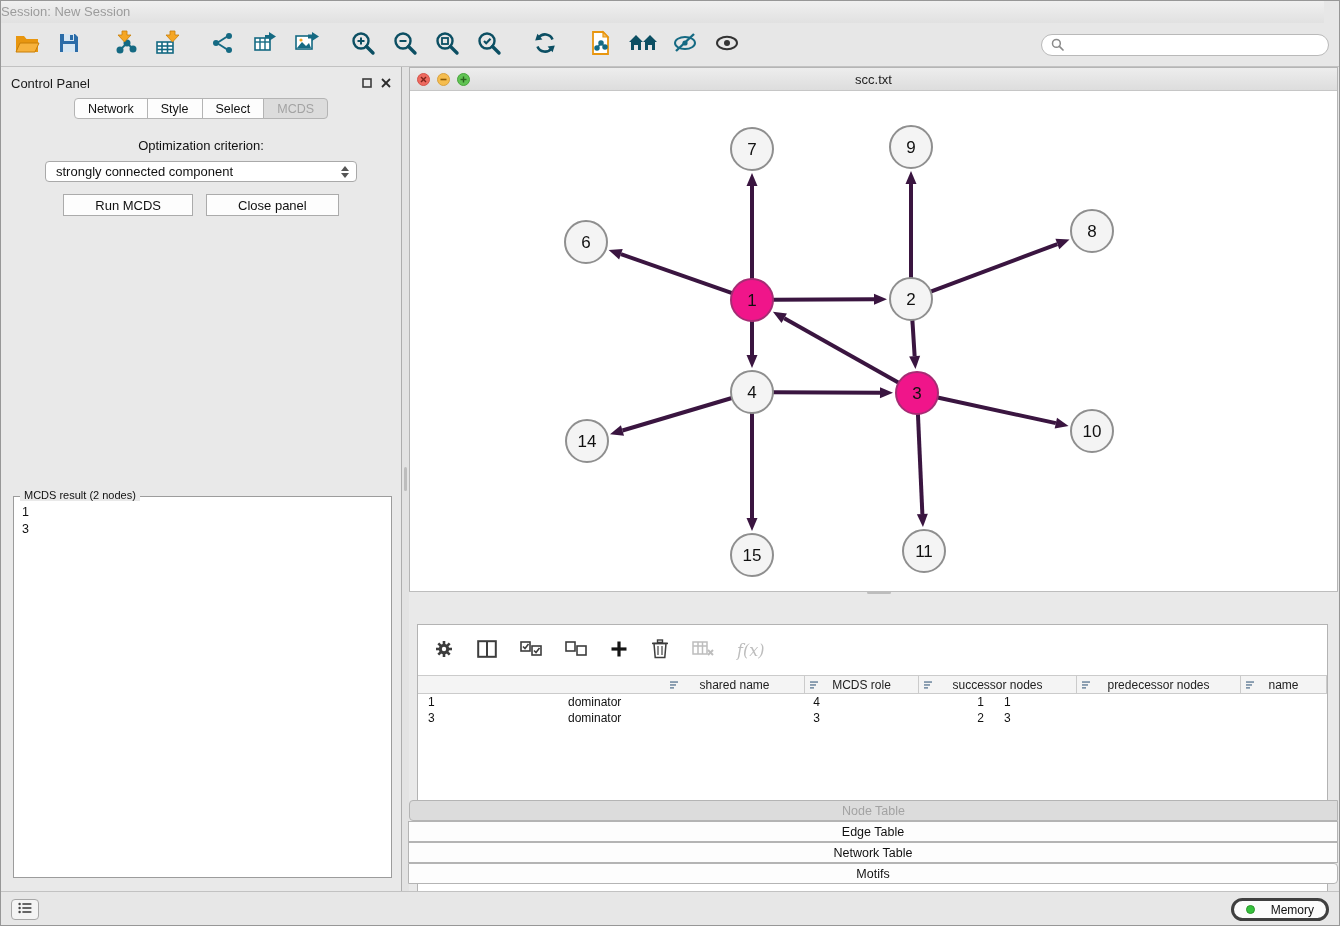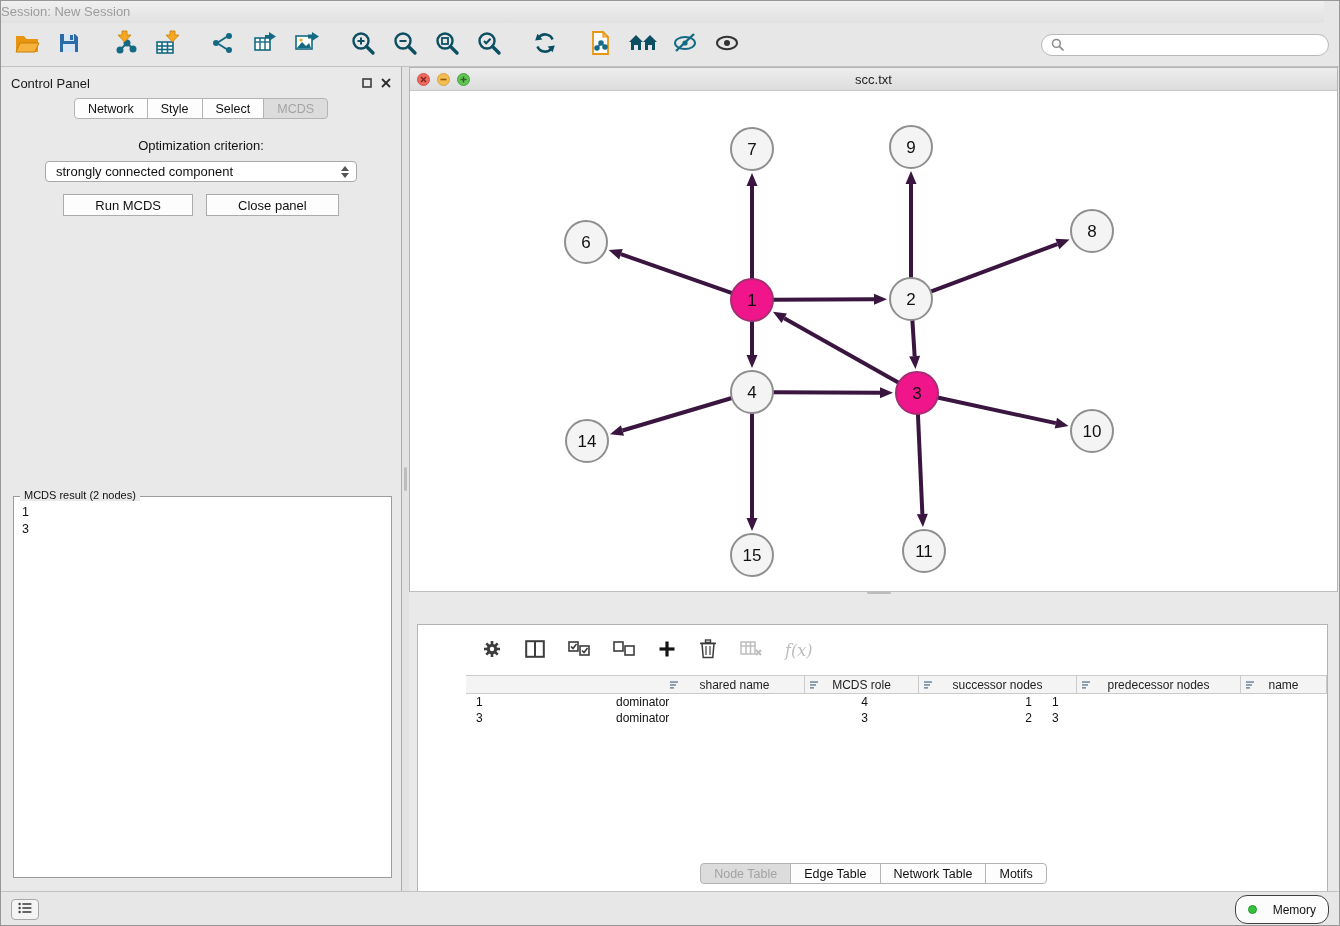--- a/index.html
+++ b/index.html
@@ -47,35 +47,35 @@
   .nw-titlebar{height:22px;background:linear-gradient(#ededed,#dddddd);border-bottom:1px solid #c6c6c6;position:relative;display:flex;align-items:center;justify-content:center;font-size:13px;color:#222;}
   .lights{position:absolute;left:7px;top:0;bottom:0;display:flex;align-items:center;gap:7px;}
   .light{width:13px;height:13px;border-radius:50%;display:flex;align-items:center;justify-content:center;box-sizing:border-box;padding:0;border:1px solid;cursor:pointer;}
   .light.red{background:#ee6a5f;border-color:#d5544b;}
   .light.yellow{background:#f5bd4f;border-color:#d9a23f;}
   .light.green{background:#61c354;border-color:#48a53c;}
   #graph-svg{display:block;width:927px;height:500px;background:#fff;}
 
   
   .table-panel{position:absolute;left:408px;top:590px;width:929px;height:300px;background:#e9e9e9;border-top:1px solid #bdbdbd;box-sizing:border-box;}
-  .tp-body{position:absolute;left:8px;top:32px;width:911px;height:284px;background:#fff;border:1px solid #b3b3b3;box-sizing:border-box;overflow:hidden;padding-left:48px;}
+  .tp-body{position:absolute;left:8px;top:32px;width:911px;height:284px;background:#fff;border:1px solid #b3b3b3;box-sizing:border-box;overflow:hidden;}
   .tp-toolbar{height:50px;display:flex;align-items:center;padding-left:16px;gap:23px;}
   .tico{background:none;border:none;padding:0;display:flex;align-items:center;justify-content:center;cursor:pointer;}
   .fx{font-family:"DejaVu Serif",serif;font-style:italic;color:#bdbdbd;font-size:16px;}
   .tbl-head{display:flex;height:19px;background:#f4f4f4;border-top:1px solid #cbcbcb;border-bottom:1px solid #cbcbcb;box-sizing:border-box;justify-content:flex-end;}
   .th{position:relative;display:flex;align-items:center;justify-content:center;font-size:12px;color:#222;border-right:1px solid #cbcbcb;box-sizing:border-box;flex:none;cursor:pointer;}
   .th .sort{position:absolute;left:4px;top:4px;line-height:0;}
   .tr{display:flex;height:16px;align-items:center;font-size:12px;color:#111;cursor:default;}
   .td{padding:0 10px;box-sizing:border-box;flex:none;overflow:hidden;white-space:nowrap;}
-  .tp-tabs{position:absolute;left:0;right:0;bottom:7px;display:flex;justify-content:center;}
+  .tp-tabs{position:absolute;left:0;right:0;bottom:7px;display:flex;justify-content:center;flex-direction:column;}
 
   
   .statusbar{position:absolute;left:0;right:0;top:890px;height:36px;background:#e7e7e7;border-top:1px solid #c2c2c2;display:flex;align-items:center;padding:0 10px;box-sizing:border-box;}
   .list-btn{width:28px;height:21px;border:1px solid #a8a8a8;border-radius:4px;background:#f4f4f4;display:flex;align-items:center;justify-content:center;cursor:pointer;}
-  .memory-btn{margin-left:auto;height:29px;border:1px solid #404040;border-radius:12px;background:#fcfcfc;display:flex;align-items:center;gap:16px;padding:0 12px;font-size:12px;color:#111;cursor:pointer;}
+  .memory-btn{margin-left:auto;height:23px;border:3px solid #404040;border-radius:12px;background:#fcfcfc;display:flex;align-items:center;gap:16px;padding:0 12px;font-size:12px;color:#111;cursor:pointer;}
   .mem-dot{width:9px;height:9px;border-radius:50%;background:#35c13c;border:1px solid #2a962a;box-sizing:border-box;}
 </style>
 </head>
 <body>
 
 <div id="app">
 
   <div class="titlebar">
     <span>Session: New Session</span>
   </div>

